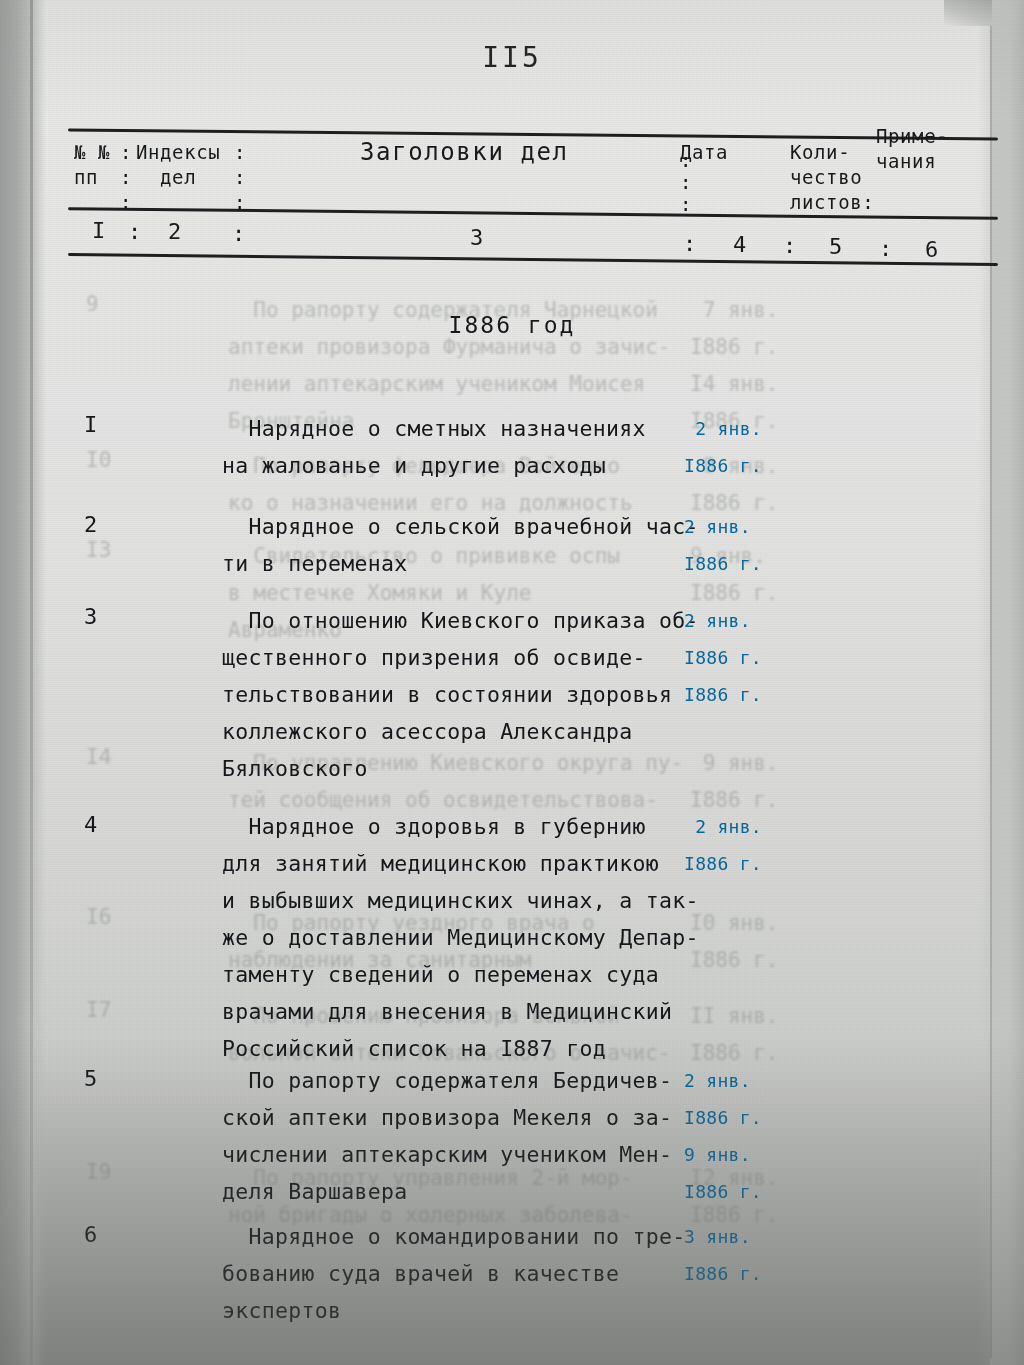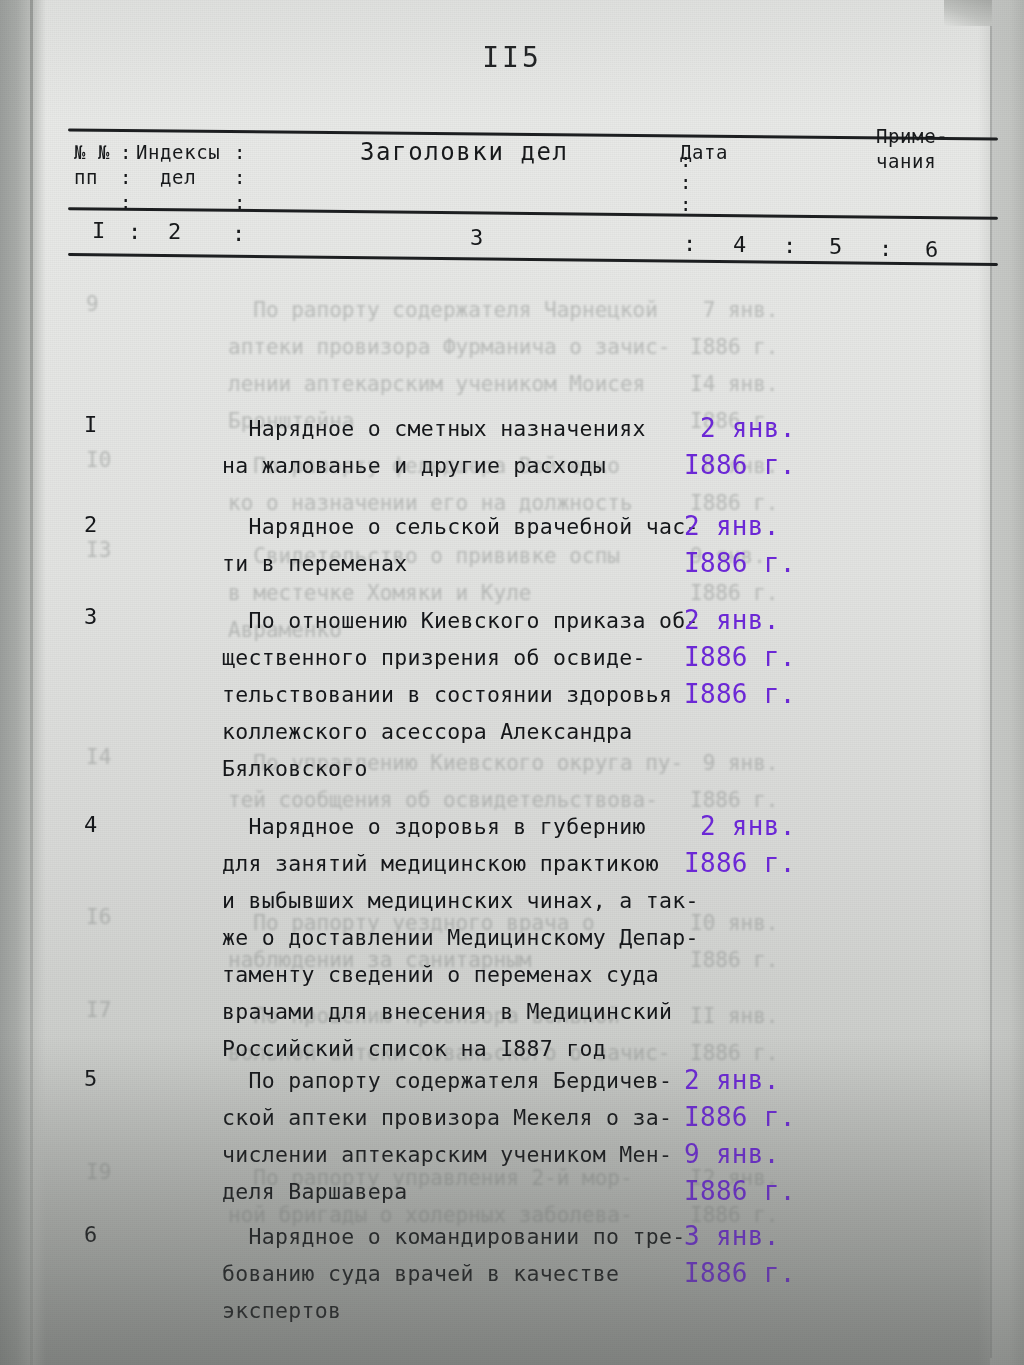--- a/index.html
+++ b/index.html
@@ -207,24 +207,24 @@
     line-height: 37px;
     letter-spacing: .3px;
     color: #15171a;
     white-space: pre;
   }
 
   .entry-dates {
     position: absolute;
     left: 684px;
     width: 210px;
-    font-size: 26px;
+    font-size: 18px;
     line-height: 37px;
     letter-spacing: .3px;
-    color: #6d28d9;
+    color: #0369a1;
     white-space: pre;
   }
   .entry-dates .d { display: block; }
 
   
   .bleed {
     position: absolute;
     inset: 0;
     pointer-events: none;
     color: #7f8381;
@@ -331,35 +331,39 @@
     <div class="hdr hdr-index">Индексы
   дел</div>
     <div class="hdr" style="left:234px; top:140px">:</div>
     <div class="hdr" style="left:234px; top:165px">:</div>
     <div class="hdr" style="left:234px; top:190px">:</div>
     <div class="hdr hdr-title">Заголовки дел</div>
     <div class="hdr" style="left:680px; top:148px">:</div>
     <div class="hdr" style="left:680px; top:170px">:</div>
     <div class="hdr" style="left:680px; top:192px">:</div>
     <div class="hdr hdr-date">Дата</div>
+    <div class="hdr hdr-count">Коли-
+чество
+листов:</div>
     <div class="hdr hdr-notes">Приме-
 чания</div>
 
     <div class="colnum cn1">I</div>
     <div class="colsep" style="left:128px; top:219px">:</div>
     <div class="colnum cn2">2</div>
     <div class="colsep" style="left:232px; top:221px">:</div>
     <div class="colnum cn3">3</div>
     <div class="colsep" style="left:683px; top:231px">:</div>
     <div class="colnum cn4">4</div>
     <div class="colsep" style="left:783px; top:233px">:</div>
     <div class="colnum cn5">5</div>
     <div class="colsep" style="left:879px; top:236px">:</div>
     <div class="colnum cn6">6</div>
 
+    <div class="year-heading">I886 год</div>
 
     <div class="entry">
       <div class="entry-num" style="top:412px">I</div>
       <div class="entry-body" style="top:410px"><span>  Нарядное о сметных назначениях</span>
 <span>на жалованье и другие расходы</span></div>
       <div class="entry-dates" style="top:410px"><span class="d"> 2 янв.</span><span class="d">I886 г.</span></div>
     </div>
 
     <div class="entry">
       <div class="entry-num" style="top:512px">2</div>

